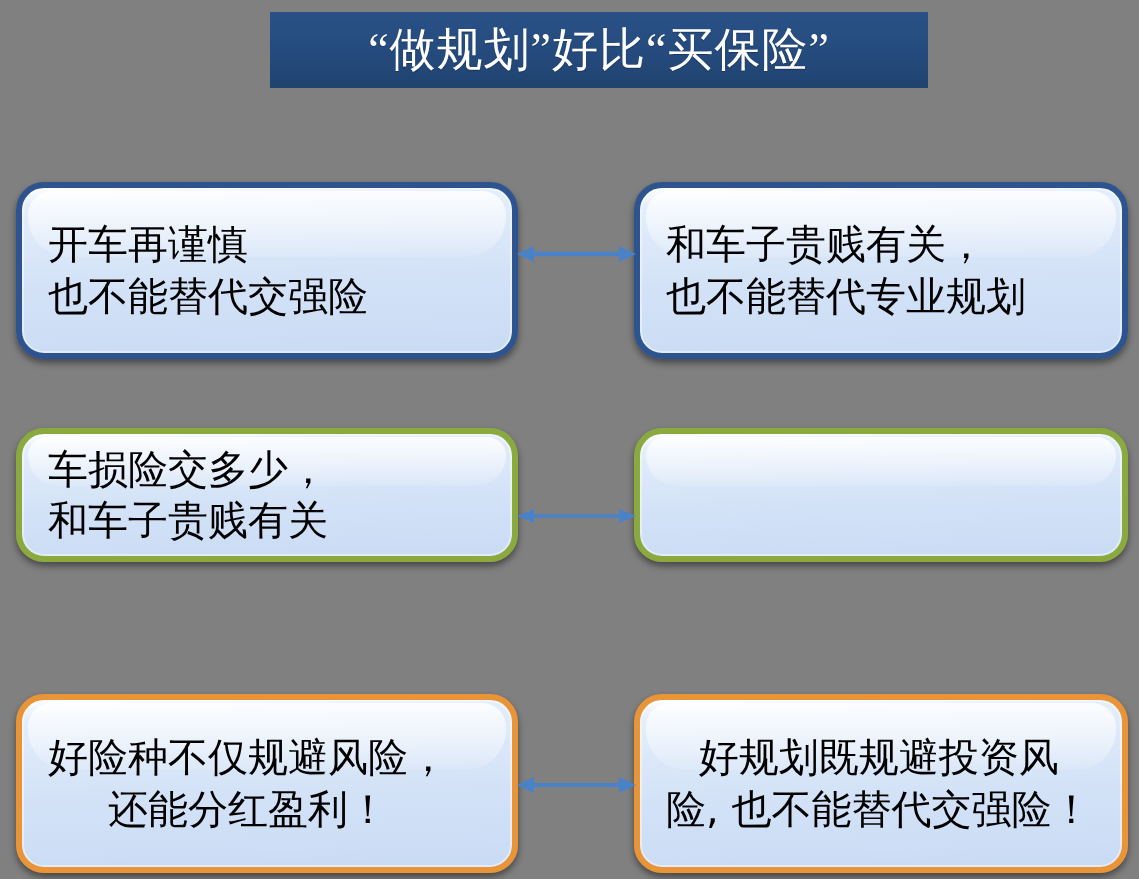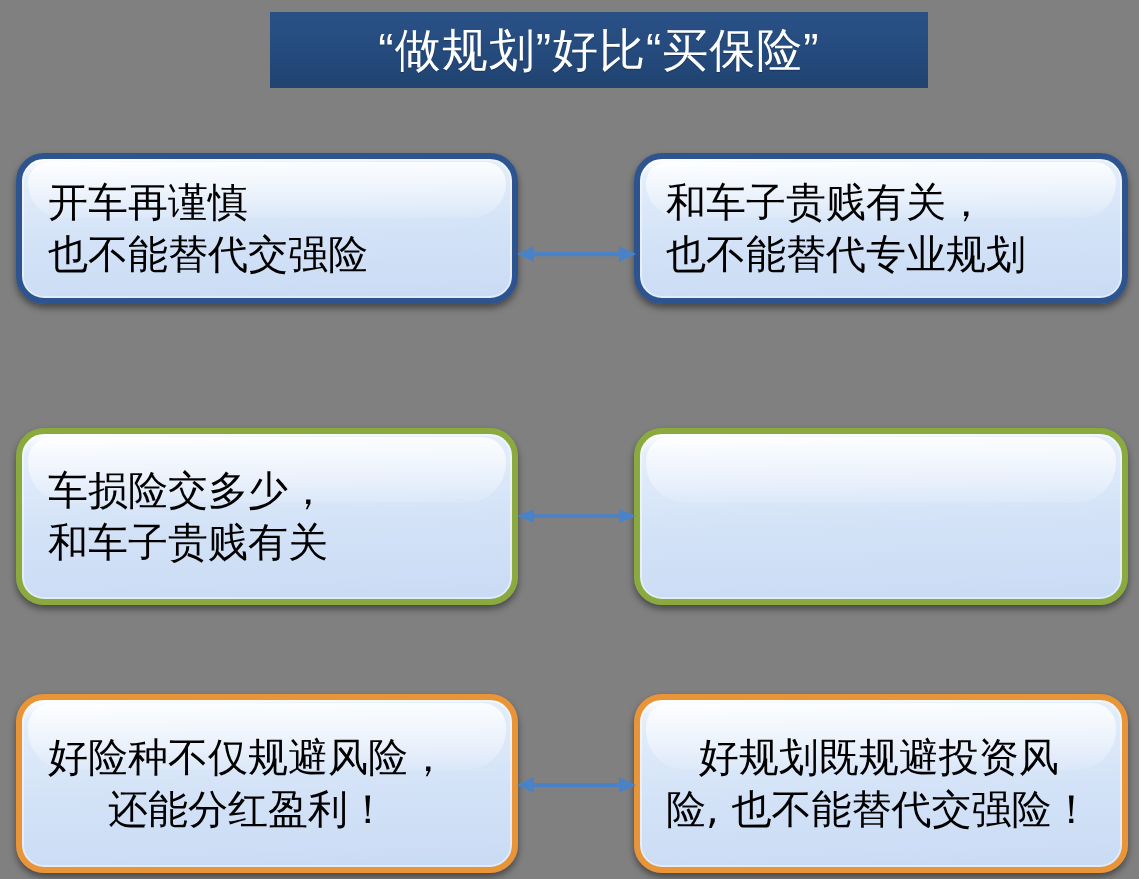--- a/index.html
+++ b/index.html
@@ -33,21 +33,21 @@
     background: linear-gradient(180deg, #2A5186 0%, #254B7E 50%, #20436F 100%);
     display: flex;
     align-items: center;
     justify-content: center;
   }
   .title-text {
     color: #FFFFFF;
     font-size: 46px;
     line-height: 1;
     letter-spacing: 1px;
-    font-family: Liberation Sans, sans-serif;
+    font-family: Liberation Serif, serif;
     white-space: nowrap;
     text-shadow: 0 1px 1px rgba(0,0,0,0.25);
   }
 
   
   .box {
     position: absolute;
     box-sizing: border-box;
     border-radius: 28px;
     background: #D6E4F7;
@@ -91,22 +91,22 @@
   }
   .box.orange {
     border: 6px solid #EA9438;
     box-shadow: 0 4px 7px rgba(0,0,0,0.45),
                 inset 0 0 0 2px rgba(255,255,255,0.45);
   }
 
   
   .col-left  { left: 16px;  width: 502px; }
   .col-right { left: 634px; width: 494px; }
-  .row-1 { top: 153px; height: 151px; }
-  .row-2 { top: 428px; height: 177px; }
+  .row-1 { top: 182px; height: 177px; }
+  .row-2 { top: 428px; height: 134px; }
   .row-3 { top: 694px; height: 179px; text-align: center; }
 
   
   .arrow {
     position: absolute;
     left: 517px;
     width: 119px;
     height: 26px;
     pointer-events: none;
   }

